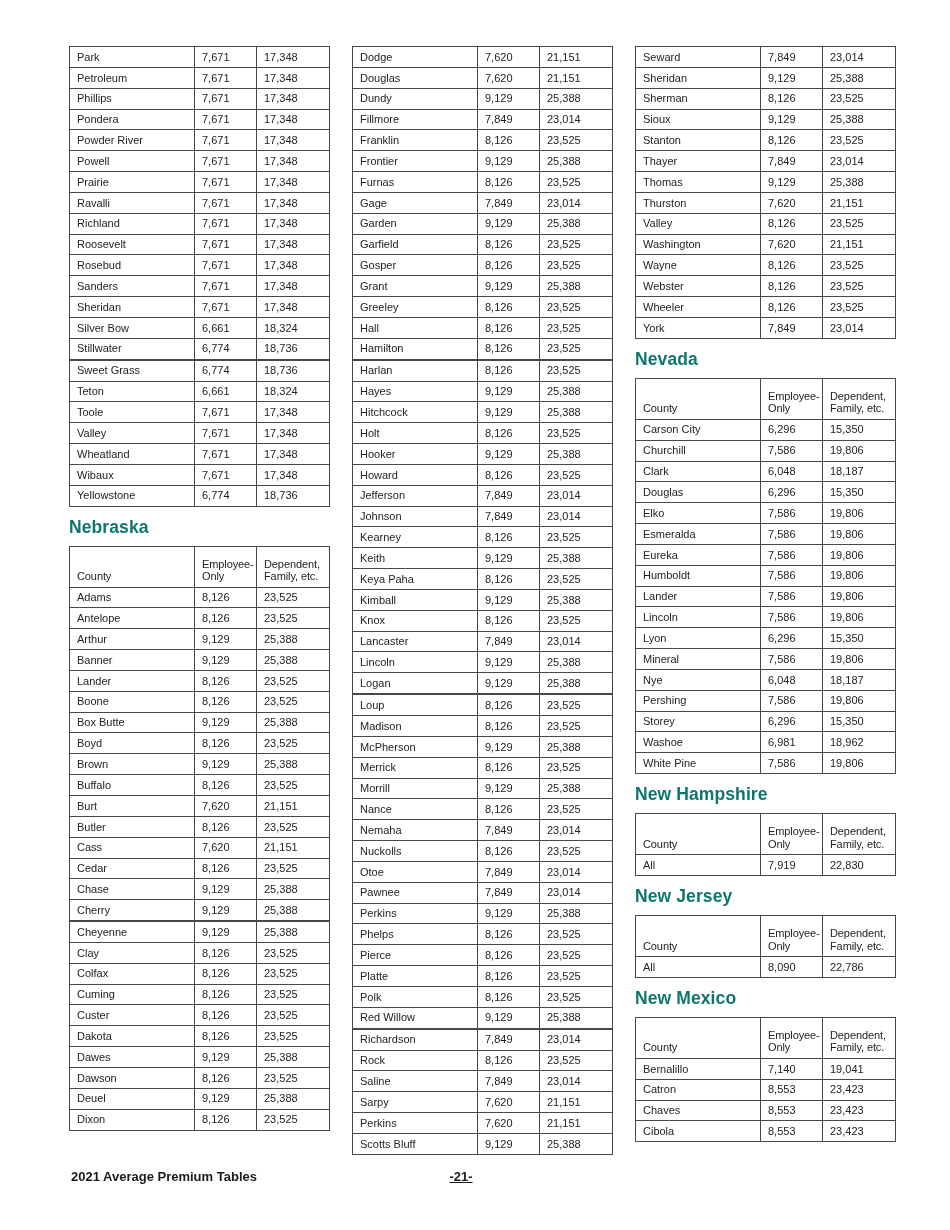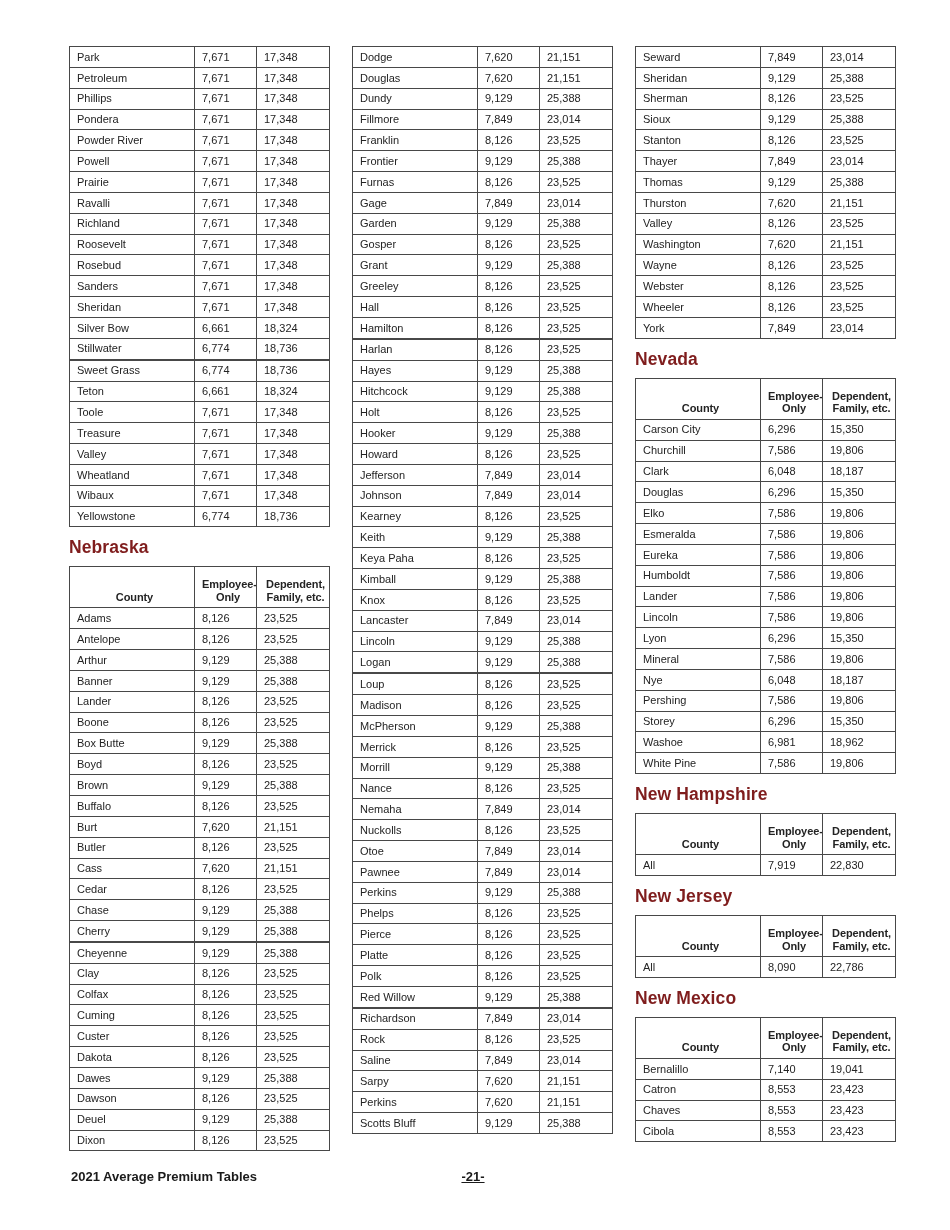--- a/index.html
+++ b/index.html
@@ -14,33 +14,33 @@
   table.premium col.c-county { width:125px; }
   table.premium col.c-emp    { width:62px; }
   table.premium col.c-dep    { width:73px; }
   table.premium td, table.premium th {
     border:1px solid #484848; font-size:11px; line-height:12.5px;
     padding:0 2px 0 7px; overflow:hidden; text-align:left; color:#232323;
   }
   table.premium td { height:19.85px; vertical-align:middle; white-space:nowrap; }
   table.premium th {
     height:36px; vertical-align:bottom; padding-bottom:4px;
-    font-weight:bold; white-space:pre-line; letter-spacing:-0.1px;text-align:center;
+    font-weight:normal; white-space:pre-line; letter-spacing:-0.1px;
   }
   tr.seg-break td { border-top-width:2px; }
 
   h2.state-heading {
     font-size:17.5px; line-height:19px; font-weight:bold;
-    margin:11px 0 9px 0; color:#7f1d1d; letter-spacing:0.1px;
+    margin:11px 0 9px 0; color:#0f766e; letter-spacing:0.1px;
   }
 
   .footer { position:absolute; top:1169px; left:0; width:950px; height:20px;
     font-size:13px; font-weight:bold; color:#1a1a1a; }
   .footer .footer-title { position:absolute; left:64px; top:0; }
-  .footer .footer-page  { position:absolute; left:416px; width:100px; top:0; text-align:center;text-decoration:underline; }
+  .footer .footer-page  { position:absolute; left:404px; width:100px; top:0; text-align:center;text-decoration:underline; }
 </style>
 </head>
 <body>
 
 <div class="page">
   <div class="col col0" id="col-0">
       <table class="premium">
         <colgroup>
           <col class="c-county">
           <col class="c-emp">
@@ -131,25 +131,20 @@
             <td>Teton</td>
             <td>6,661</td>
             <td>18,324</td>
           </tr>
           <tr>
             <td>Toole</td>
             <td>7,671</td>
             <td>17,348</td>
           </tr>
           <tr>
-            <td>Treasure</td>
-            <td>7,671</td>
-            <td>17,348</td>
-          </tr>
-          <tr>
             <td>Valley</td>
             <td>7,671</td>
             <td>17,348</td>
           </tr>
           <tr>
             <td>Wheatland</td>
             <td>7,671</td>
             <td>17,348</td>
           </tr>
           <tr>
@@ -361,20 +356,25 @@
             <td>Gage</td>
             <td>7,849</td>
             <td>23,014</td>
           </tr>
           <tr>
             <td>Garden</td>
             <td>9,129</td>
             <td>25,388</td>
           </tr>
           <tr>
+            <td>Garfield</td>
+            <td>8,126</td>
+            <td>23,525</td>
+          </tr>
+          <tr>
             <td>Gosper</td>
             <td>8,126</td>
             <td>23,525</td>
           </tr>
           <tr>
             <td>Grant</td>
             <td>9,129</td>
             <td>25,388</td>
           </tr>
           <tr>

